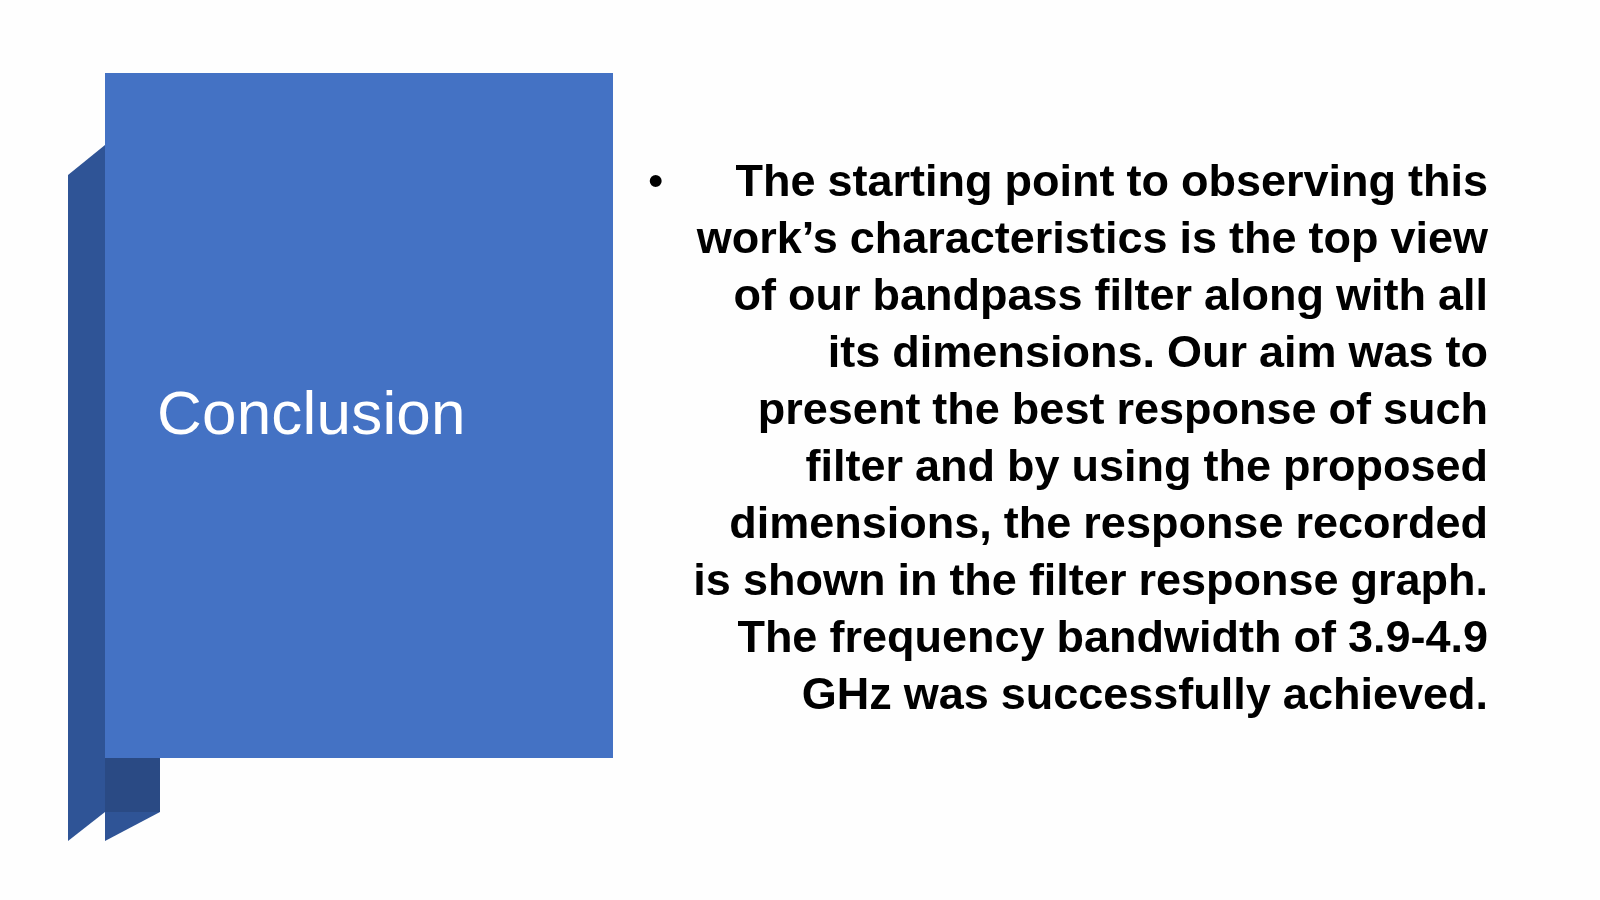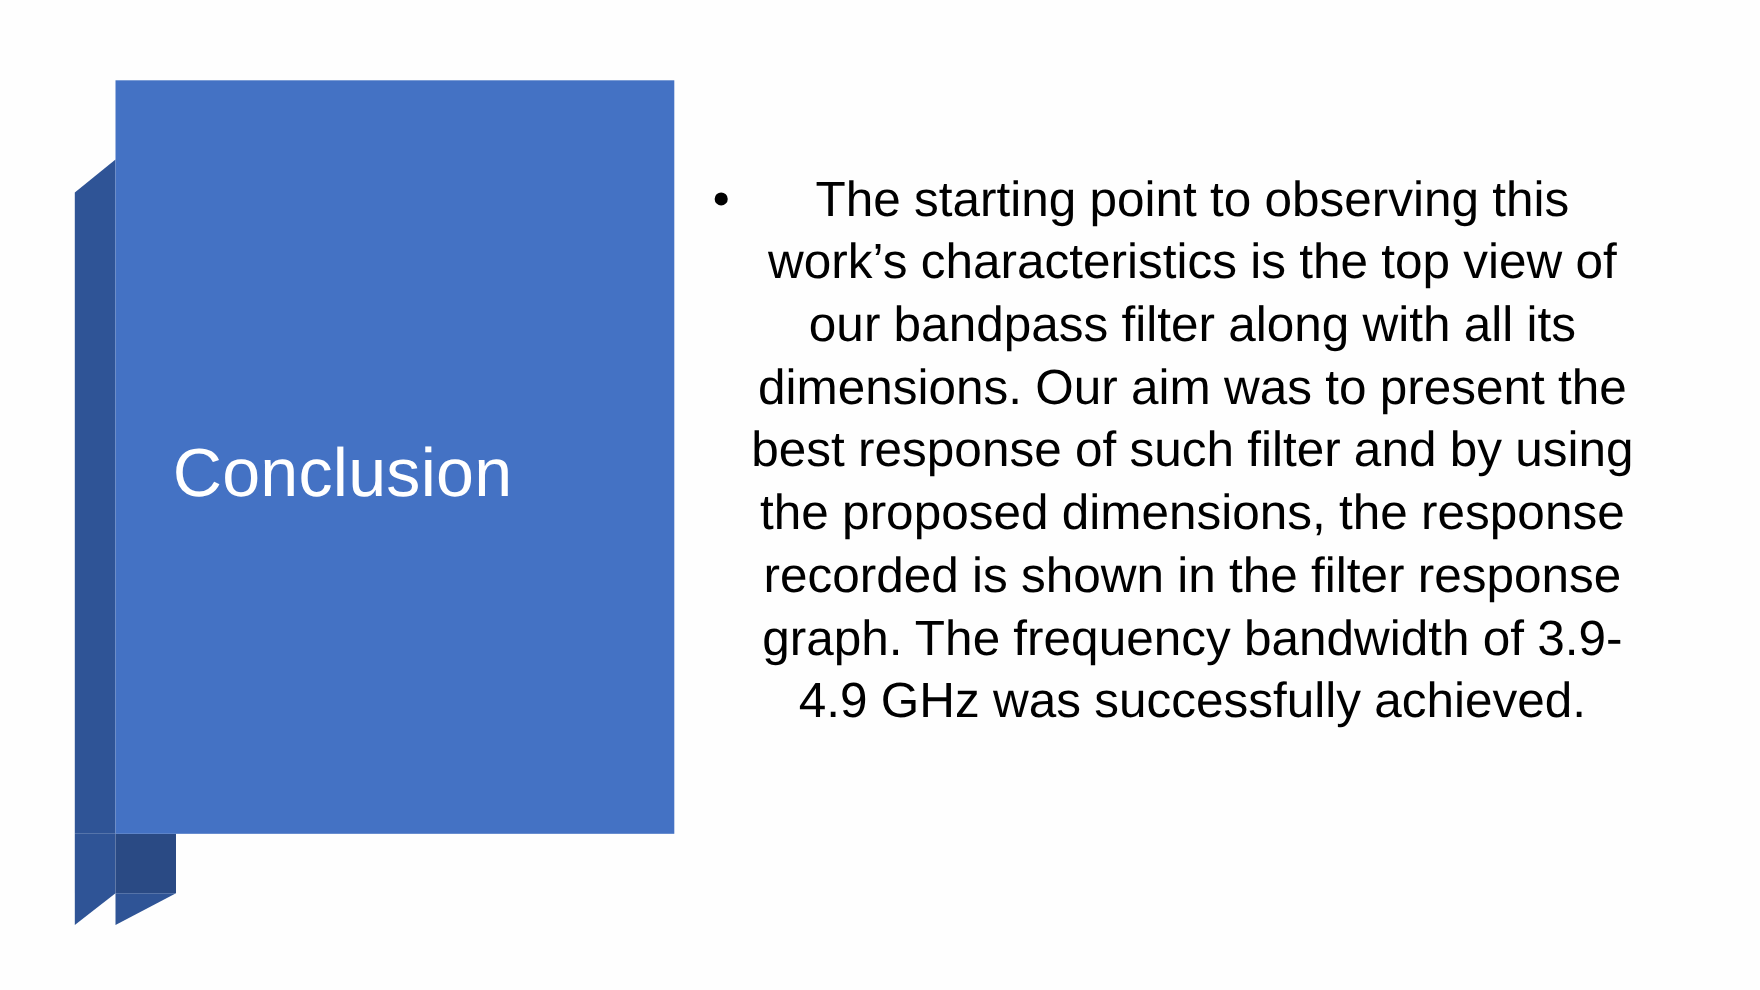--- a/index.html
+++ b/index.html
@@ -30,21 +30,21 @@
     top: 0;
     width: 700px;
     height: 900px;
     pointer-events: none;
   }
 
   
   #ribbon-title {
     position: absolute;
     left: 105px;
-    top: 88px;
+    top: 70px;
     width: 508px;
     height: 685px;
     display: flex;
     align-items: center;
     justify-content: flex-start;
     box-sizing: border-box;
     padding-left: 52px;
   }
   #ribbon-title .title-text {
     color: #ffffff;
@@ -76,22 +76,22 @@
     font-size: 44px;
     line-height: 57px;
     text-align: left;
     font-family: "Liberation Sans", sans-serif;
   }
   .bullet-text {
     flex: 1 1 auto;
     color: #000000;
     font-size: 45px;
     line-height: 57px;
-    font-weight: 400;
-    text-align: center;
+    font-weight: 700;
+    text-align: right;
     font-stretch: condensed;
     word-spacing: -0.5px;
   }
 </style>
 </head>
 <body>
 
 <div id="slide">
 
   <svg id="ribbon-graphic" viewBox="0 0 700 900" width="700" height="900" xmlns="http://www.w3.org/2000/svg">

